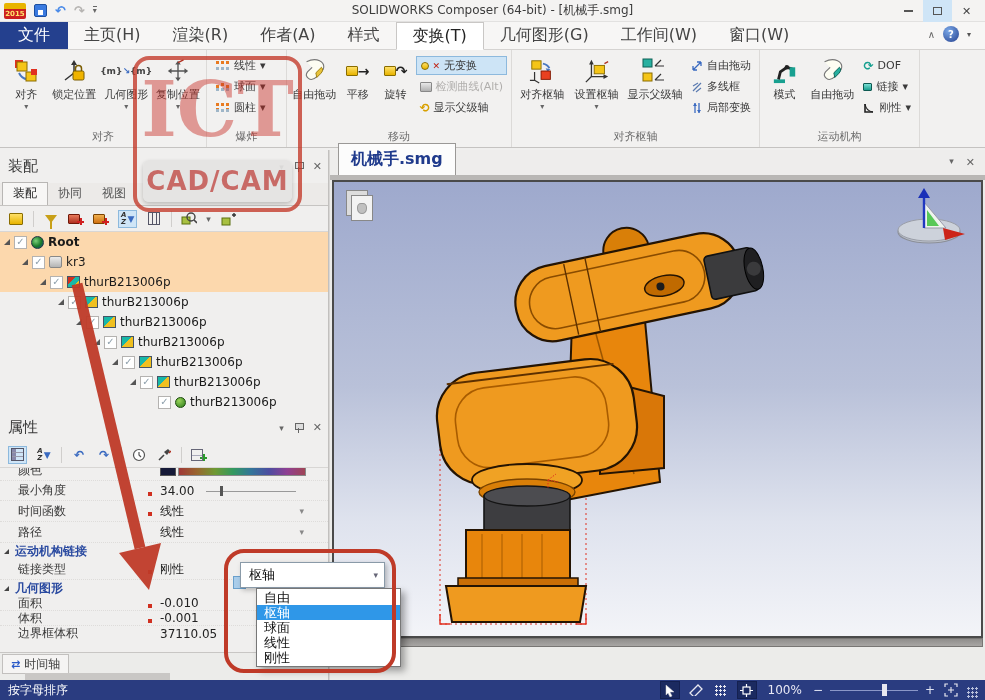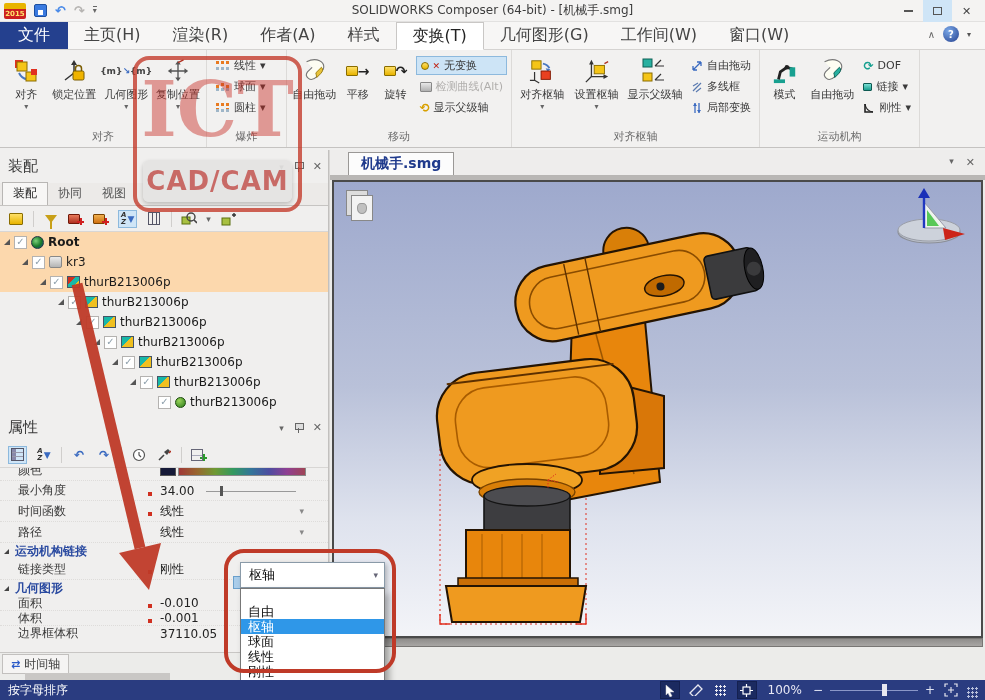--- a/index.html
+++ b/index.html
@@ -125,38 +125,38 @@
   .clip-top .inner{display:flex;align-items:center;margin-top:-7px;height:20px}
 
   
   .timeline-bar{position:absolute;left:0;top:652px;width:330px;height:28px;background:#ececea;border-top:1px solid #c8c6c4}
   .tl-tab{position:absolute;left:2px;top:1px;height:20px;display:flex;align-items:center;gap:4px;padding:0 8px;background:#f5f4f3;border:1px solid #c2c0be;font-size:12px;color:#444}
   .tl-ic{color:#2a5ac8;font-size:11px;font-weight:bold}
   .hstub{position:absolute;left:25px;top:20px;width:145px;height:7px;background:#c9c7c5}
 
   
   .doc-tabbar{position:absolute;left:330px;top:150px;width:655px;height:26px;background:#eeedec;border-bottom:1px solid #b8b6b4;display:flex;align-items:flex-end}
-  .doc-tab{margin-left:18px;height:23px;padding:0 12px;background:#fcfcfc;border:1px solid #9a9896;border-bottom:none;display:flex;align-items:center;font-weight:bold;color:#1f3a8c;font-size:14px}
+  .doc-tab{margin-left:8px;height:32px;padding:0 12px;background:#fcfcfc;border:1px solid #9a9896;border-bottom:none;display:flex;align-items:center;font-weight:bold;color:#1f3a8c;font-size:16px}
   .doc-icons{position:absolute;right:10px;top:6px;display:flex;gap:12px;color:#555}
   .vp-outer{position:absolute;left:330px;top:176px;width:655px;height:504px;background:#ececea}
   .vp-topstrip{position:absolute;left:0;top:0;width:655px;height:4px;background:#b9b7b5}
   .vp-frame{position:absolute;left:2px;top:4px;width:651px;height:458px;border:2px solid #4a4a4a;background:linear-gradient(180deg,#9ea9cd 0%,#b9c1d9 45%,#dfe3ee 75%,#f3f4f8 100%);overflow:hidden}
   .vp-hbar{position:absolute;left:2px;top:462px;width:651px;height:9px;background:linear-gradient(180deg,#8f8d8b,#a8a6a4);border:1px solid #787674}
   .pages-icon{position:absolute;left:12px;top:8px;width:34px;height:34px}
   .pages-icon .pg{position:absolute;width:22px;height:26px;background:#f2f2f2;border:1px solid #888}
   .pages-icon .pg.back{left:0;top:0;background:#dcdcdc}
   .pages-icon .pg.front{left:5px;top:5px;display:flex;align-items:center;justify-content:center}
   .pages-icon .blob{width:10px;height:11px;background:#c0c0c0;border-radius:40% 40% 50% 50%;border:1px solid #999}
 
   
   .focus-chip{position:absolute;left:233px;top:576px;width:13px;height:13px;background:#aacdea;border:1px solid #6aa0cc;z-index:48}
   .popup{position:absolute;left:228px;top:554px;width:167px;height:115px;z-index:50}
   .combo{position:absolute;left:12px;top:8px;width:145px;height:26px;background:#fff;border:1px solid #8a9aa8;display:flex;align-items:center;padding-left:8px;font-size:13px;color:#111;box-shadow:2px 2px 5px rgba(0,0,0,.25)}
   .combo .carr{position:absolute;right:6px;color:#667;font-size:9px}
-  .dlist{position:absolute;left:12px;top:34px;width:145px;background:#fff;border:1px solid #777;box-shadow:4px 4px 7px rgba(0,0,0,.35);padding:15px 0}
+  .dlist{position:absolute;left:28px;top:34px;width:145px;background:#fff;border:1px solid #777;box-shadow:4px 4px 7px rgba(0,0,0,.35);padding:1px 0}
   .opt{height:15px;line-height:15px;padding-left:7px;font-size:13px;color:#111;white-space:nowrap}
   .opt.sel{background:#2f97e8;color:#fff}
   .anno-rect{position:absolute;left:224px;top:549px;width:172px;height:124px;border:4px solid #bf3a28;border-radius:20px;z-index:55;pointer-events:none}
   .arrow-overlay{position:absolute;left:0;top:0;width:985px;height:700px;z-index:45;pointer-events:none}
   .watermark{position:absolute;left:133px;top:56px;width:169px;height:156px;border:4px solid rgba(195,55,40,.78);border-radius:16px;z-index:40;pointer-events:none}
   .wm-top{font-family:"DejaVu Serif","Liberation Serif",serif;font-weight:bold;font-size:76px;line-height:100px;text-align:center;color:rgba(200,45,35,.45)}
   .wm-box{position:absolute;left:6px;bottom:6px;right:6px;height:42px;background:rgba(228,227,226,.92);border-radius:6px;display:flex;align-items:center;justify-content:center;font-weight:bold;font-size:26px;letter-spacing:1px;color:rgba(195,85,80,.85);box-shadow:0 2px 4px rgba(0,0,0,.2)}
 
   
   .statusbar{position:absolute;left:0;top:680px;width:985px;height:20px;background:#2a3c80;color:#fff;display:flex;align-items:center;z-index:60}

